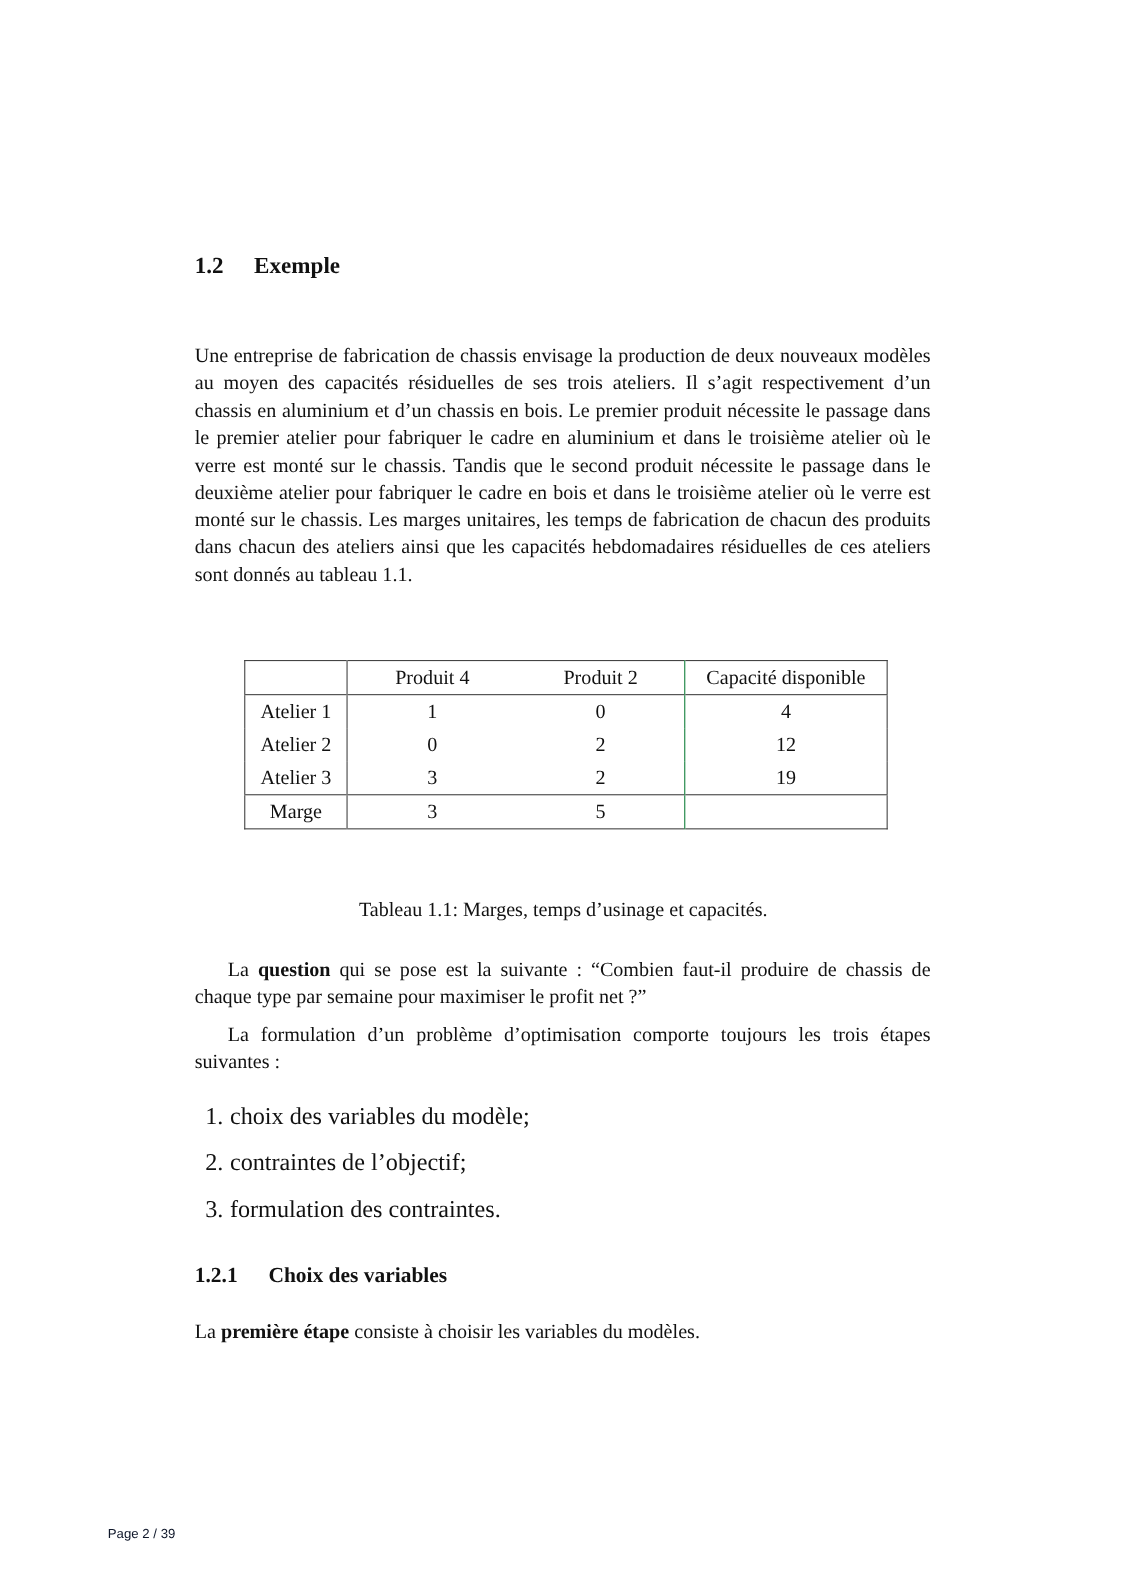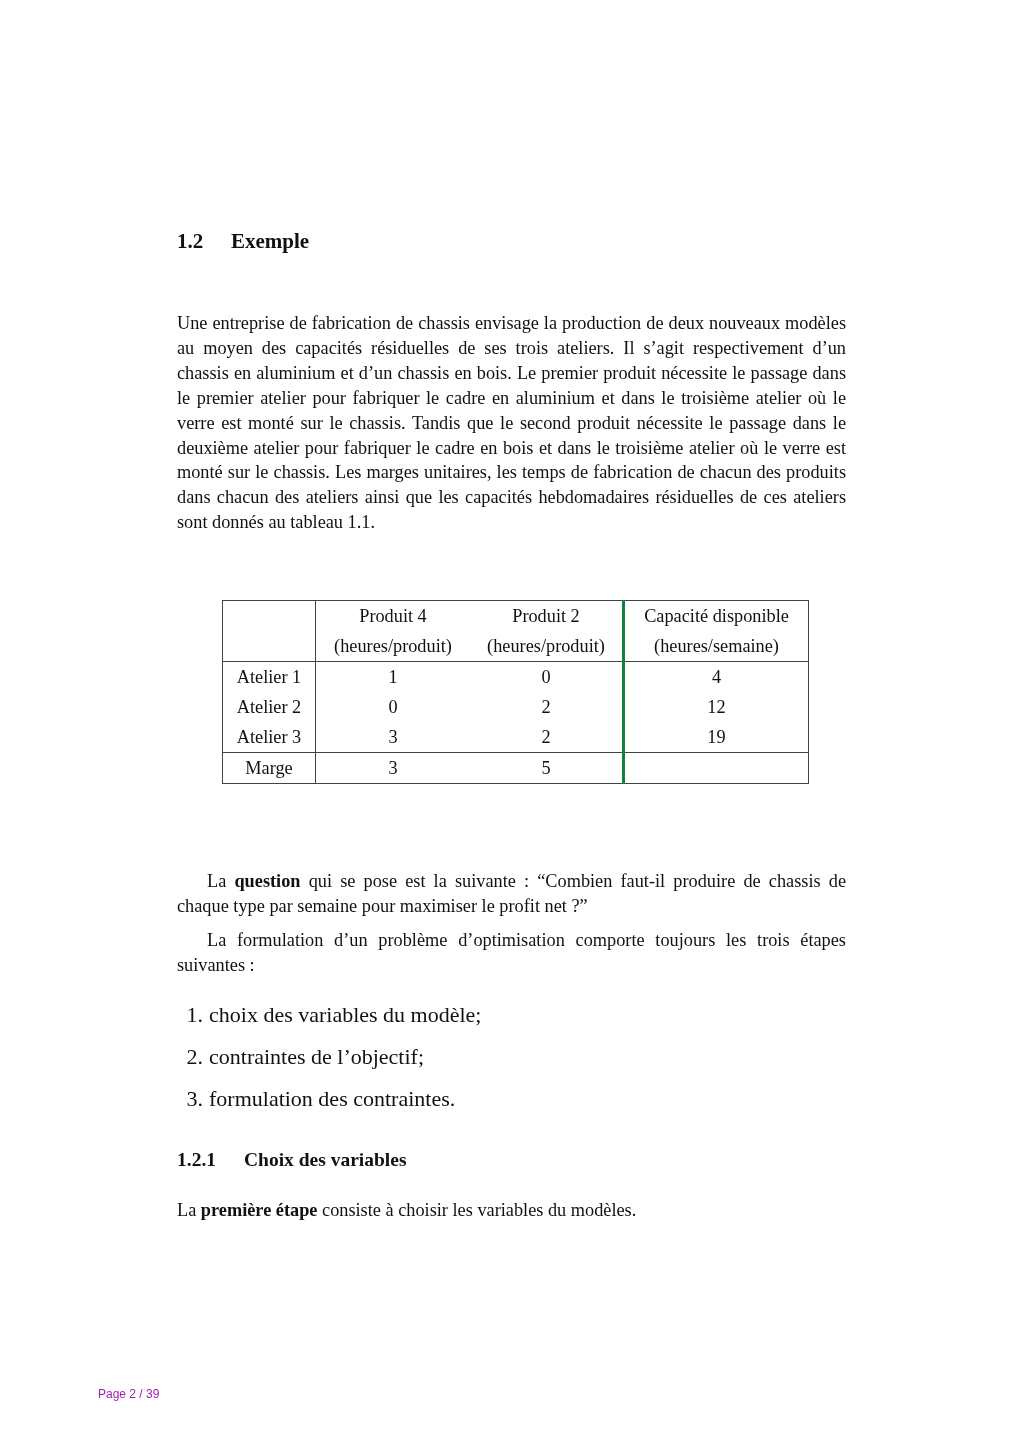--- a/index.html
+++ b/index.html
@@ -8,61 +8,55 @@
   .page { position: absolute; left: 0; top: 0; width: 920px; height: 1449px; }
   .section-title { position: absolute; left: 177px; top: 229px; font-weight: bold; font-size: 21px; margin: 0; }
   .section-title .num { display: inline-block; width: 54px; }
   .para { position: absolute; left: 177px; width: 669px; font-size: 18.3px; line-height: 24.9px; margin: 0; text-align: justify; }
   .para.p1 { top: 311px; }
   .table-wrap { position: absolute; left: 222px; top: 600px; }
   table.data { border-collapse: collapse; font-size: 18.3px; border: 1px solid #444; }
   table.data td, table.data th { font-weight: normal; padding: 0; text-align: center; height: 30px; }
   table.data .c0 { width: 92px; border-right: 1px solid #444; }
   table.data .c1 { width: 154px; }
-  table.data .c2 { width: 152px; border-right: 3px solid #15803d; text-align: center; }
+  table.data .c2 { width: 152px; border-right: 1px solid #15803d; text-align: center; }
   table.data .c3 { width: 183px; }
   table.data tr.rowsep td, table.data tr.rowsep th { border-top: 1px solid #444; }
   .caption { position: absolute; left: 0; width: 1024px; top: 817px; text-align: center; font-size: 18.3px; padding-left: 0; }
   .caption span { position: relative; left: 0px; }
   .caption-inner { position: absolute; left: 301px; top: 0; white-space: nowrap; }
   .p2 { top: 869px; text-indent: 30px; }
   .p3 { top: 928px; text-indent: 30px; }
   ol.steps { position: absolute; left: 177px; top: 1003px; margin: 0; padding: 0; list-style: none; font-size: 22px; }
   ol.steps li { height: 42px; line-height: 24px; white-space: nowrap; }
   ol.steps .n { display: inline-block; width: 24px; text-align: right; margin-left: 2px; margin-right: 6px; }
   .subsection-title { position: absolute; left: 177px; top: 1149px; font-weight: bold; font-size: 19.5px; margin: 0; }
   .subsection-title .num { display: inline-block; width: 67px; }
   .p4 { top: 1198px; }
-  .footer { position: absolute; left: 98px; top: 1387px; font-family: "Liberation Sans", "DejaVu Sans", sans-serif; font-size: 12px; color: #a21caf; }
+  .footer { position: absolute; left: 98px; top: 1387px; font-family: "Liberation Sans", "DejaVu Sans", sans-serif; font-size: 12px; color: #0f172a; }
 </style>
 </head>
 <body>
 
 <div class="page">
 
   <h2 class="section-title">
     <span class="num">1.2</span><span>Exemple</span>
   </h2>
 
   <p class="para p1">Une entreprise de fabrication de chassis envisage la production de deux nouveaux modèles au moyen des capacités résiduelles de ses trois ateliers. Il s’agit respectivement d’un chassis en aluminium et d’un chassis en bois. Le premier produit nécessite le passage dans le premier atelier pour fabriquer le cadre en aluminium et dans le troisième atelier où le verre est monté sur le chassis. Tandis que le second produit nécessite le passage dans le deuxième atelier pour fabriquer le cadre en bois et dans le troisième atelier où le verre est monté sur le chassis. Les marges unitaires, les temps de fabrication de chacun des produits dans chacun des ateliers ainsi que les capacités hebdomadaires résiduelles de ces ateliers sont donnés au tableau 1.1.</p>
 
   <div class="table-wrap">
     <table class="data">
       <tbody>
           <tr>
         <th class="c0"></th>
         <th class="c1">Produit 4</th>
         <th class="c2">Produit 2</th>
         <th class="c3">Capacité disponible</th>
-      </tr>
-      <tr>
-        <th class="c0"></th>
-        <th class="c1">(heures/produit)</th>
-        <th class="c2">(heures/produit)</th>
-        <th class="c3">(heures/semaine)</th>
       </tr>
       <tr class="rowsep">
         <td class="c0">Atelier 1</td>
         <td class="c1">1</td>
         <td class="c2">0</td>
         <td class="c3">4</td>
       </tr>
       <tr>
         <td class="c0">Atelier 2</td>
         <td class="c1">0</td>
@@ -78,20 +72,23 @@
       <tr class="rowsep">
         <td class="c0">Marge</td>
         <td class="c1">3</td>
         <td class="c2">5</td>
         <td class="c3"></td>
       </tr>
     </tbody>
       </table>
   </div>
 
+  <div class="caption">
+    <span class="caption-inner">Tableau 1.1: Marges, temps d’usinage et capacités.</span>
+  </div>
 
   <p class="para p3">La formulation d’un problème d’optimisation comporte toujours les trois étapes suivantes :</p>
 
   <p class="para p2"><span>La </span><b>question</b><span> qui se pose est la suivante : “Combien faut-il produire de chassis de chaque type par semaine pour maximiser le profit net ?”</span></p>
 
   <ol class="steps">
     <li><span class="n">1.</span><span>choix des variables du modèle;</span></li>
     <li><span class="n">2.</span><span>contraintes de l’objectif;</span></li>
     <li><span class="n">3.</span><span>formulation des contraintes.</span></li>
   </ol>

